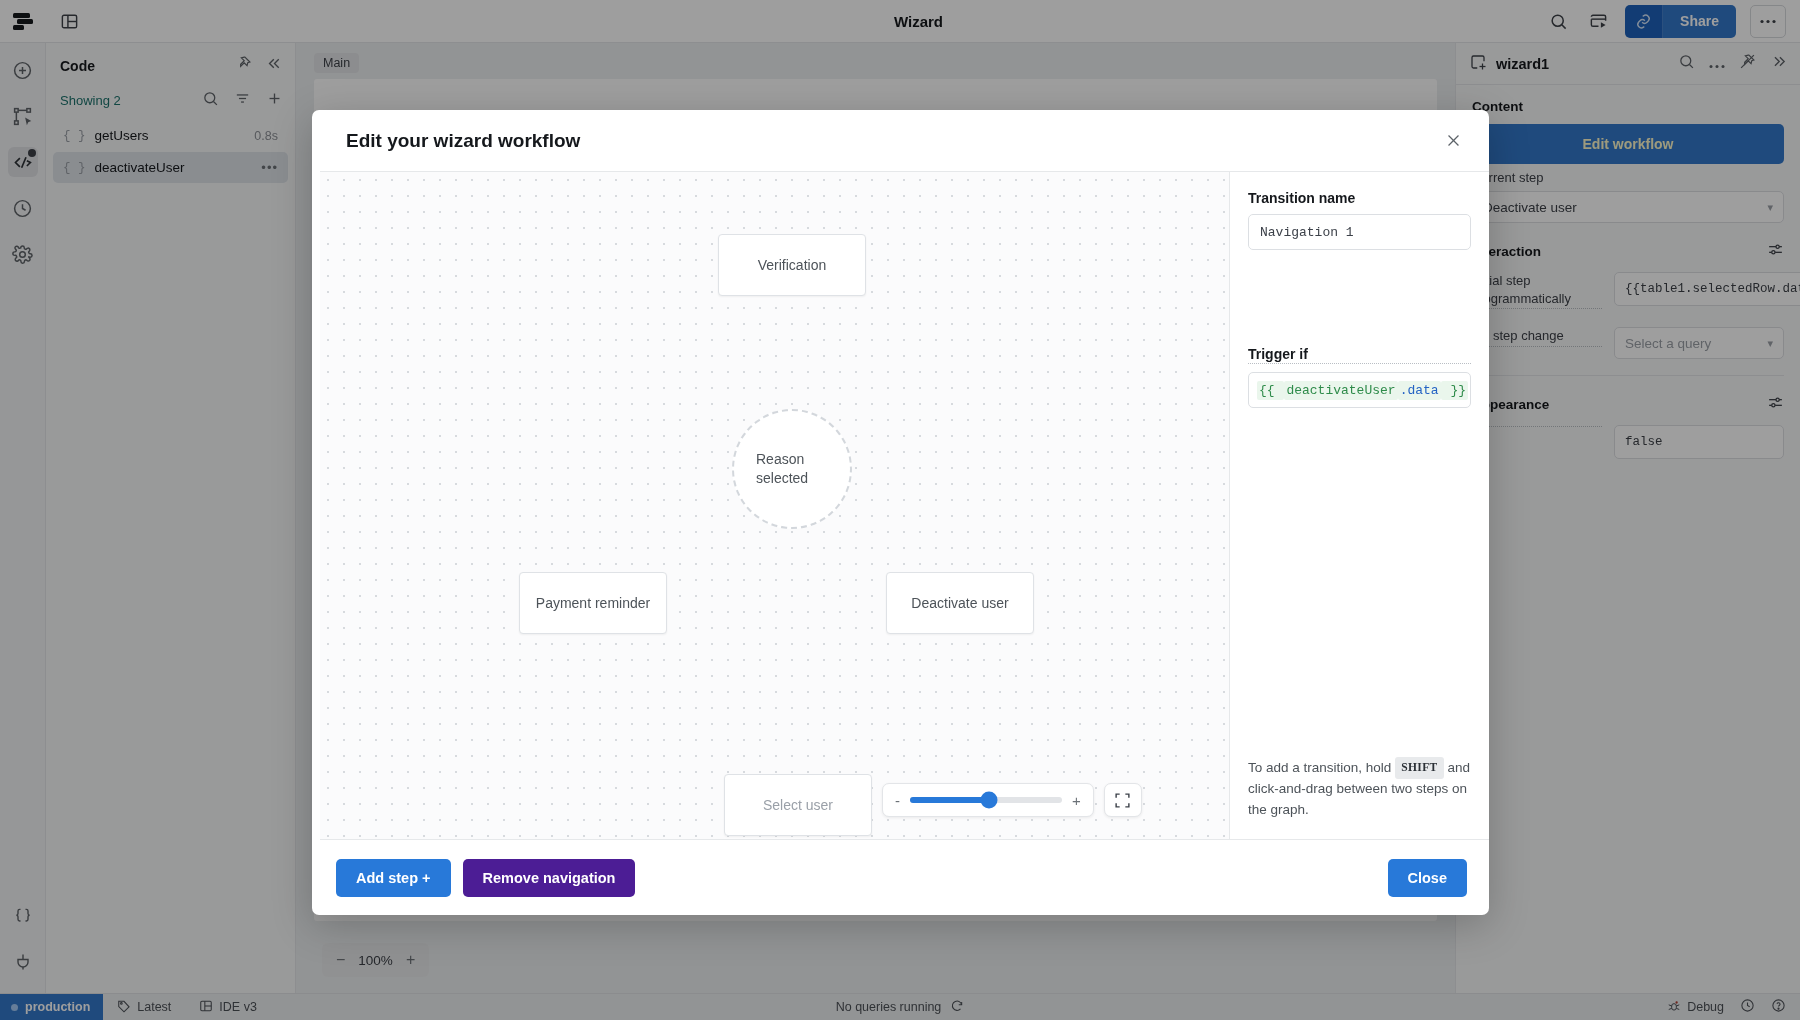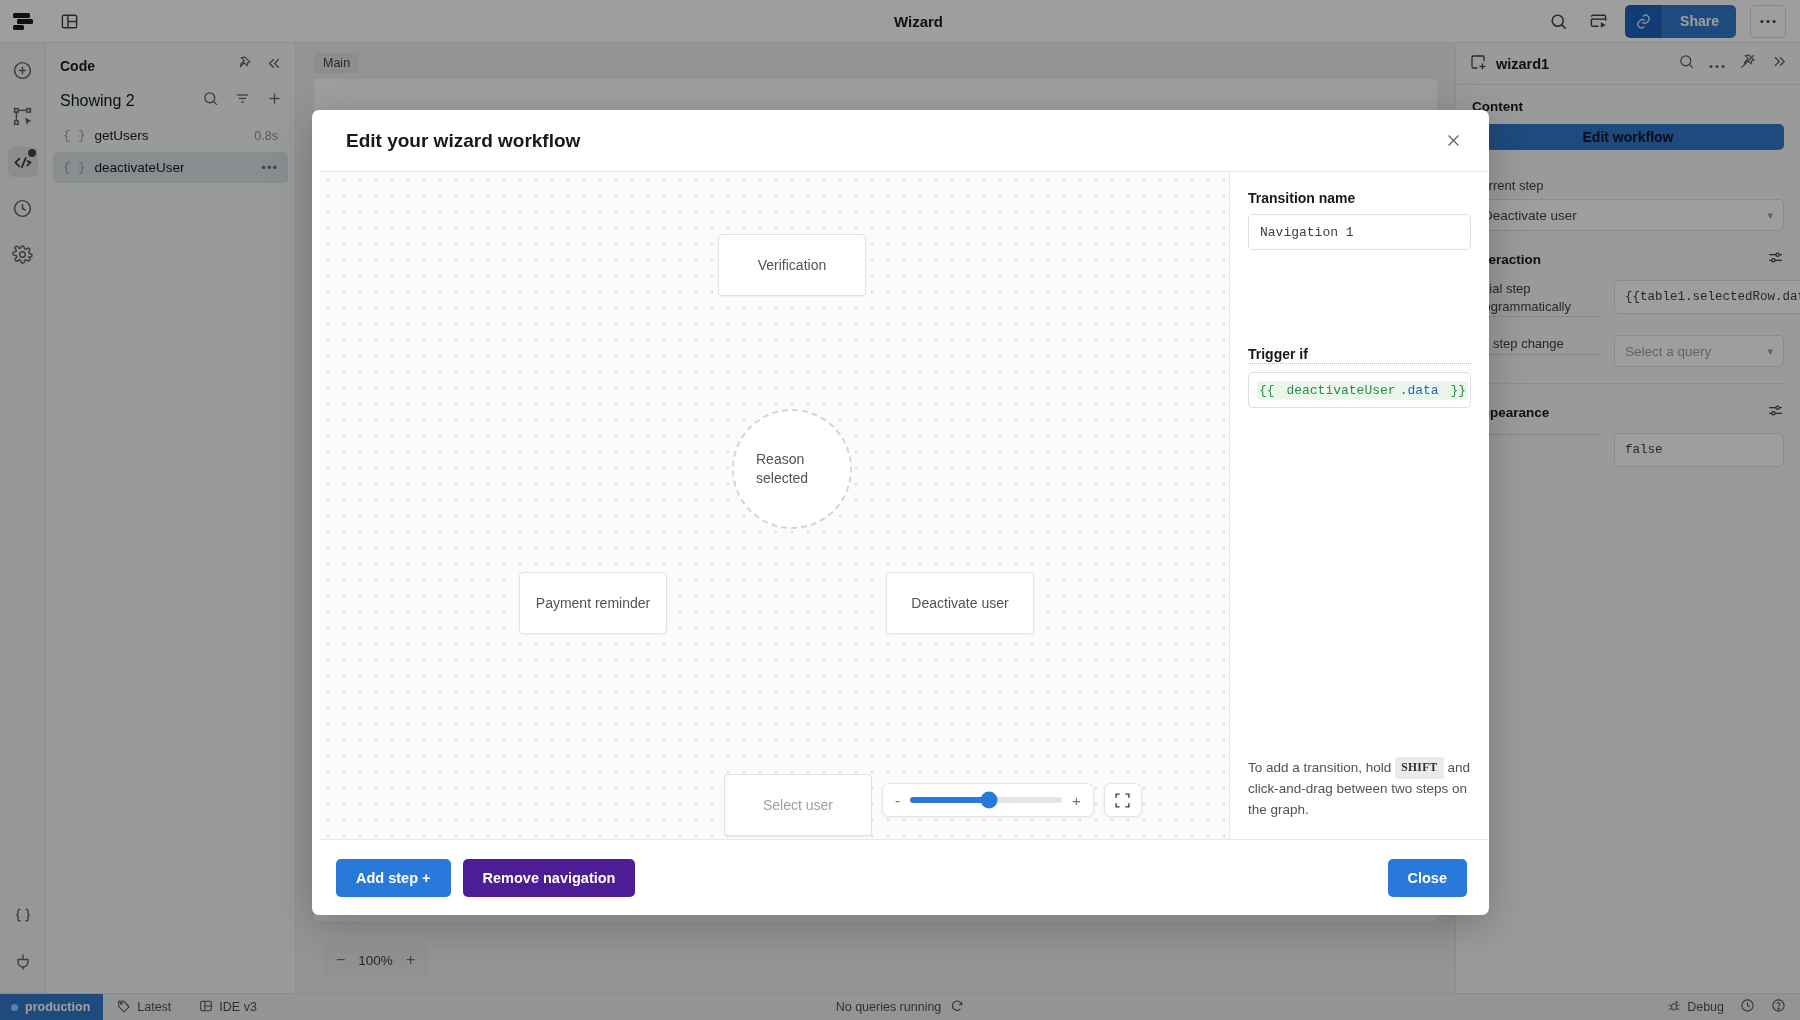--- a/index.html
+++ b/index.html
@@ -66,21 +66,21 @@
 
   
   .sidebar {
     position: absolute; top: 43px; left: 46px; bottom: 27px; width: 250px;
     background: #f7f8f9; border-right: 1px solid #e3e5e8;
   }
   .sb-head { display:flex; align-items:center; padding: 12px 12px 8px 14px; }
   .sb-title { font-size: 14px; font-weight: 700; color:#15181c; }
   .sb-head-icons { margin-left:auto; display:flex; gap: 14px; align-items:center; }
   .sb-sub { display:flex; align-items:center; padding: 6px 12px 8px 14px; }
-  .sb-showing { font-size: 16px; color: #0f172a; }
+  .sb-showing { font-size: 13px; color: #0f766e; }
   .sb-sub-icons { margin-left:auto; display:flex; gap: 15px; align-items:center; }
   .q-item {
     display:flex; align-items:center; gap: 9px; height: 31px; margin: 1px 7px;
     padding: 0 10px; border-radius: 5px; font-size: 13.5px; color:#15181c;
   }
   .q-item.selected { background: #dde3ea; }
   .q-time { margin-left:auto; font-size: 12.5px; color:#8b9097; }
   .q-dots { margin-left:auto; color:#6b7177; letter-spacing:1px; font-size:13px; }
   .braces { color:#9aa0a8; font-size: 12.5px; font-family:"Liberation Mono", monospace; }
 
@@ -115,23 +115,23 @@
     padding: 0 13px; border-bottom: 1px solid #e3e5e8;
   }
   .insp-name { font-size: 14.5px; font-weight: 700; color:#15181c; }
   .insp-head-icons { margin-left:auto; display:flex; gap: 14px; align-items:center; }
   .insp-body { padding: 14px 16px; }
   .insp-section-label { font-size: 13.5px; font-weight: 700; color:#15181c; margin-bottom: 10px; }
   .insp-section-row { display:flex; align-items:center; margin: 18px 0 10px; }
   .insp-section-row .insp-section-label { margin-bottom: 0; }
   .insp-section-row .sliders { margin-left:auto; }
   .edit-wf-btn {
-    width: 100%; height: 26px; background: #2879d9; color:#0f172a;
+    width: 100%; height: 40px; background: #2879d9; color:#fef9c3;
     border-radius: 5px; display:flex; align-items:center; justify-content:center;
-    font-size: 14px; font-weight: 700; margin-bottom: 28px;
+    font-size: 14px; font-weight: 700; margin-bottom: 6px;
   }
   .fld-label { font-size: 13px; color:#3c4149; margin-bottom: 6px; }
   .fld-row { display:flex; gap: 12px; align-items:flex-start; margin-bottom: 12px; }
   .fld-row .fld-label { width: 130px; flex: none; line-height: 1.35; border-bottom: 1px dotted #b9bec4; padding-bottom:1px;}
   .fld-ctrl { flex: 1; }
   .sel-box {
     height: 32px; border: 1px solid #dcdfe3; border-radius: 5px; background:#fff;
     display:flex; align-items:center; padding: 0 10px; font-size: 13.5px; color:#3c4149;
   }
   .sel-box .chev { margin-left:auto; color:#9aa0a8; font-size: 11px; }

